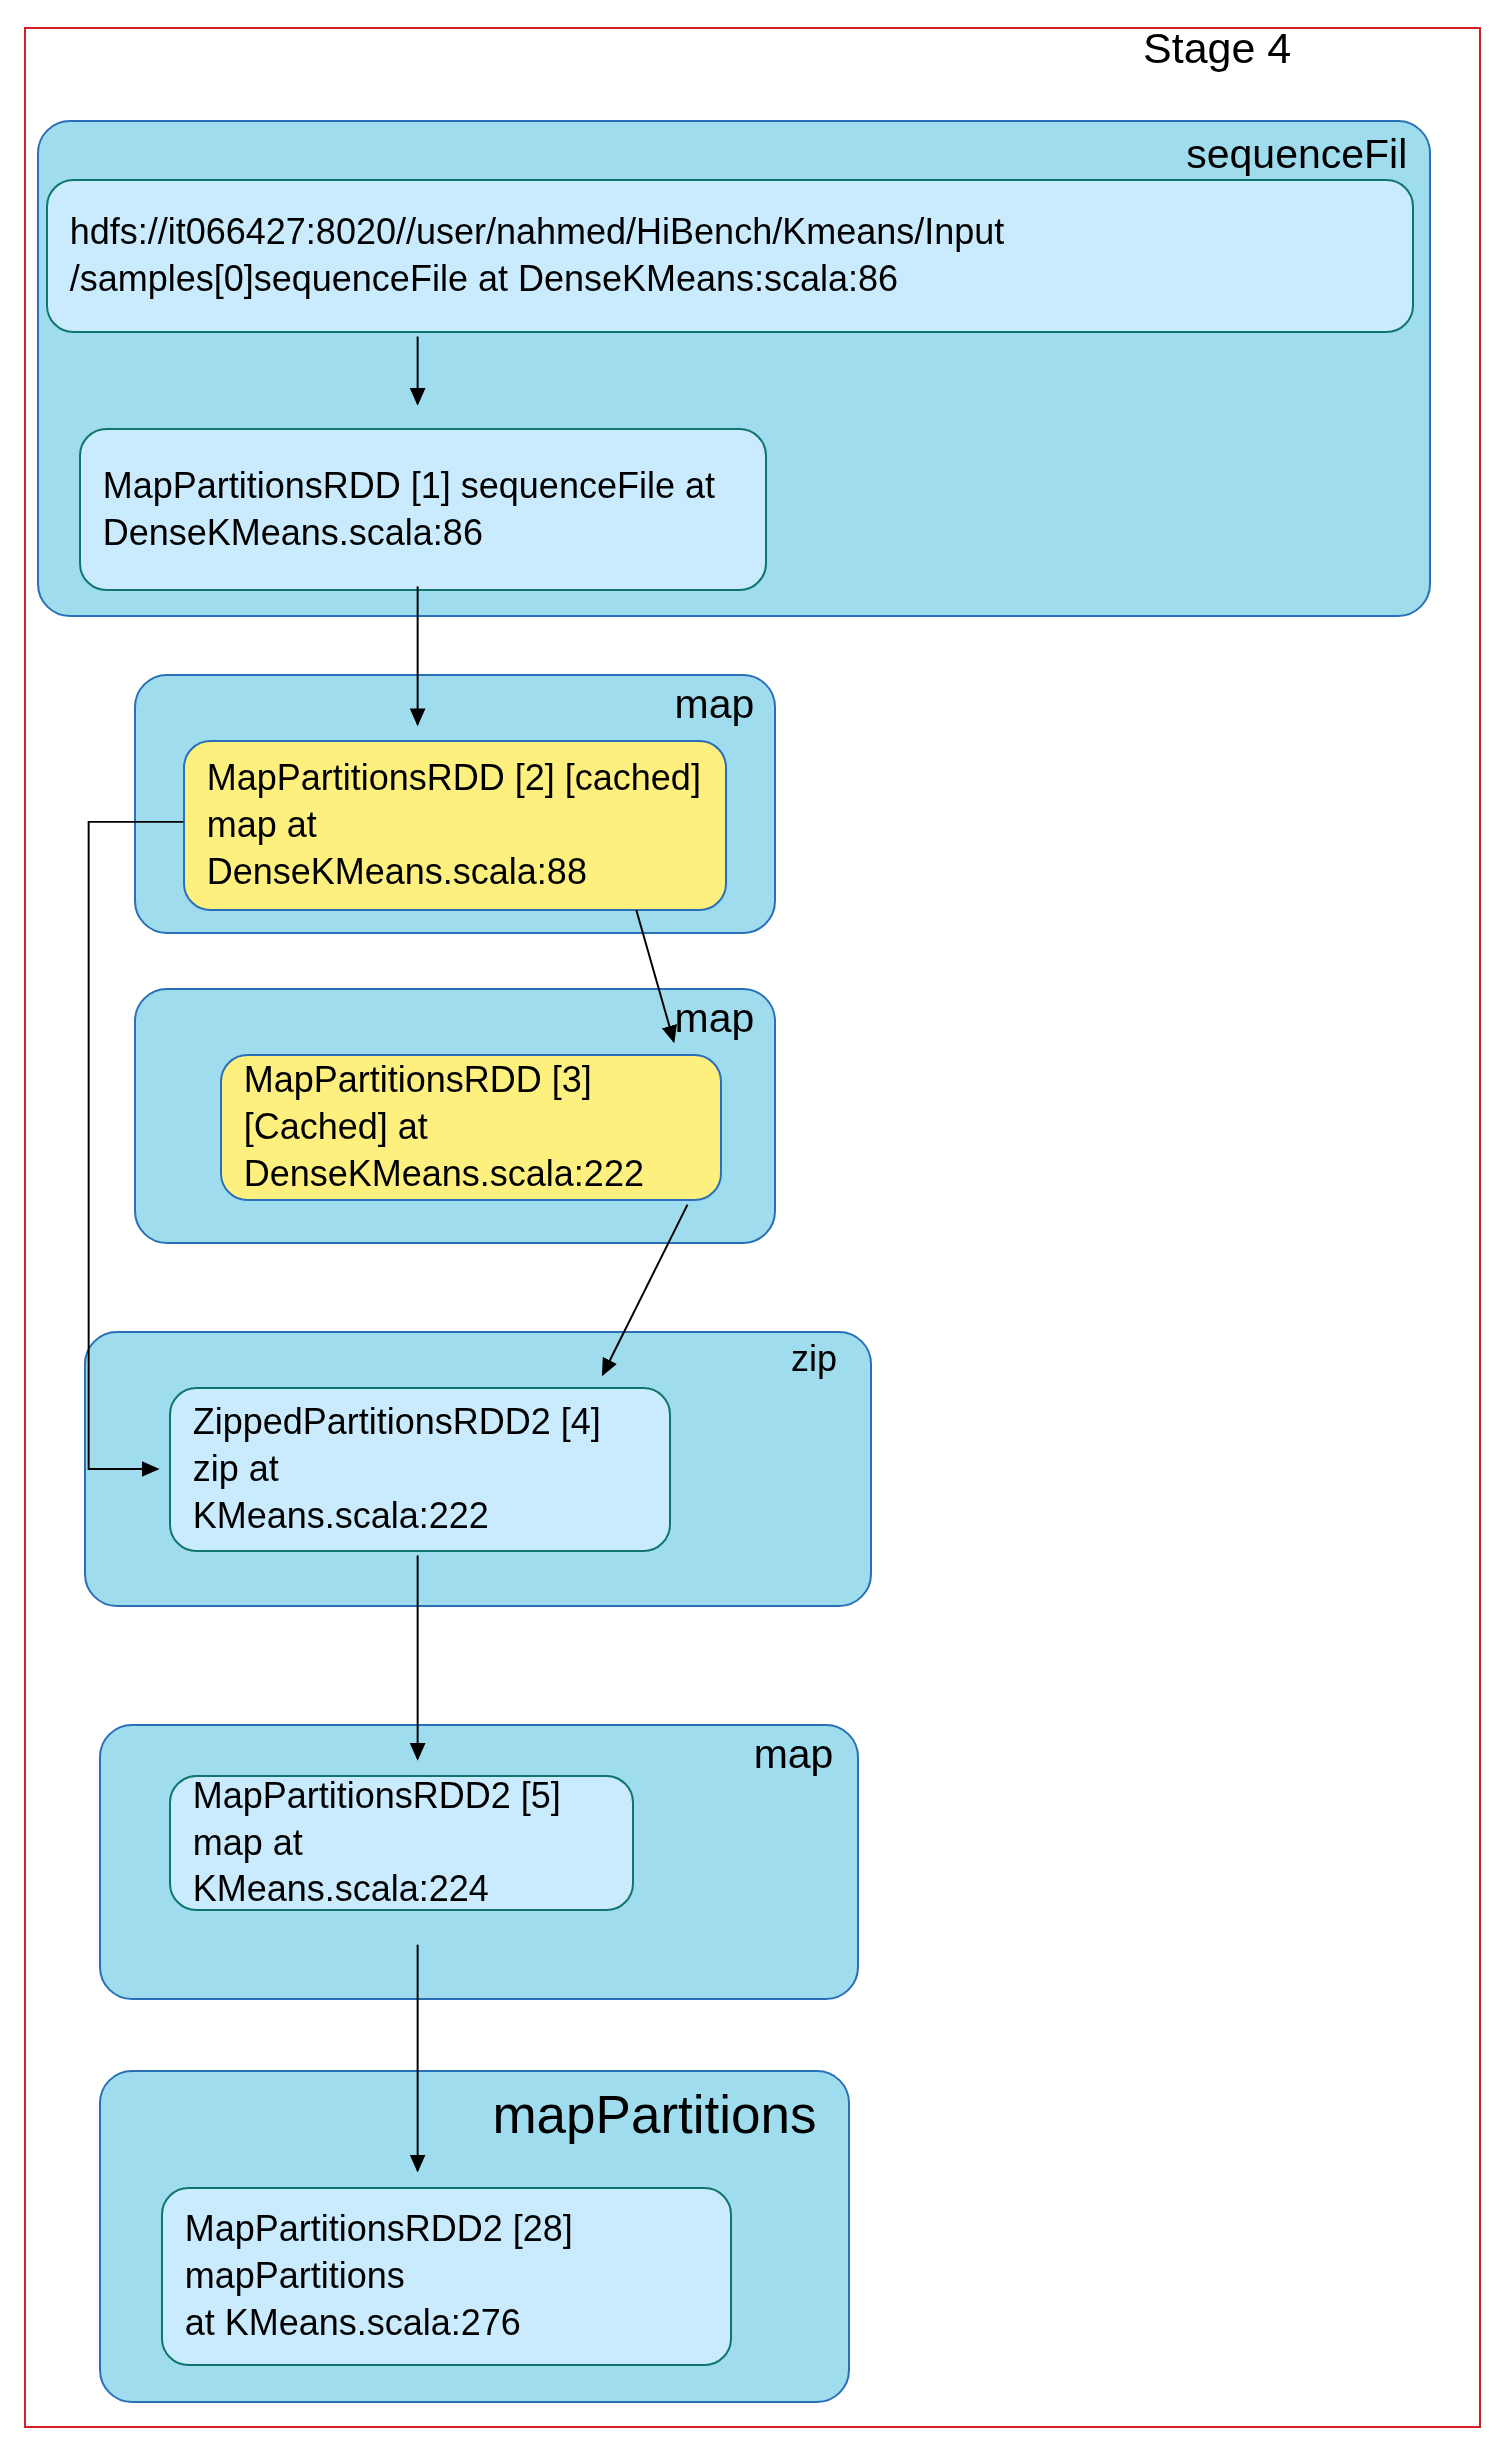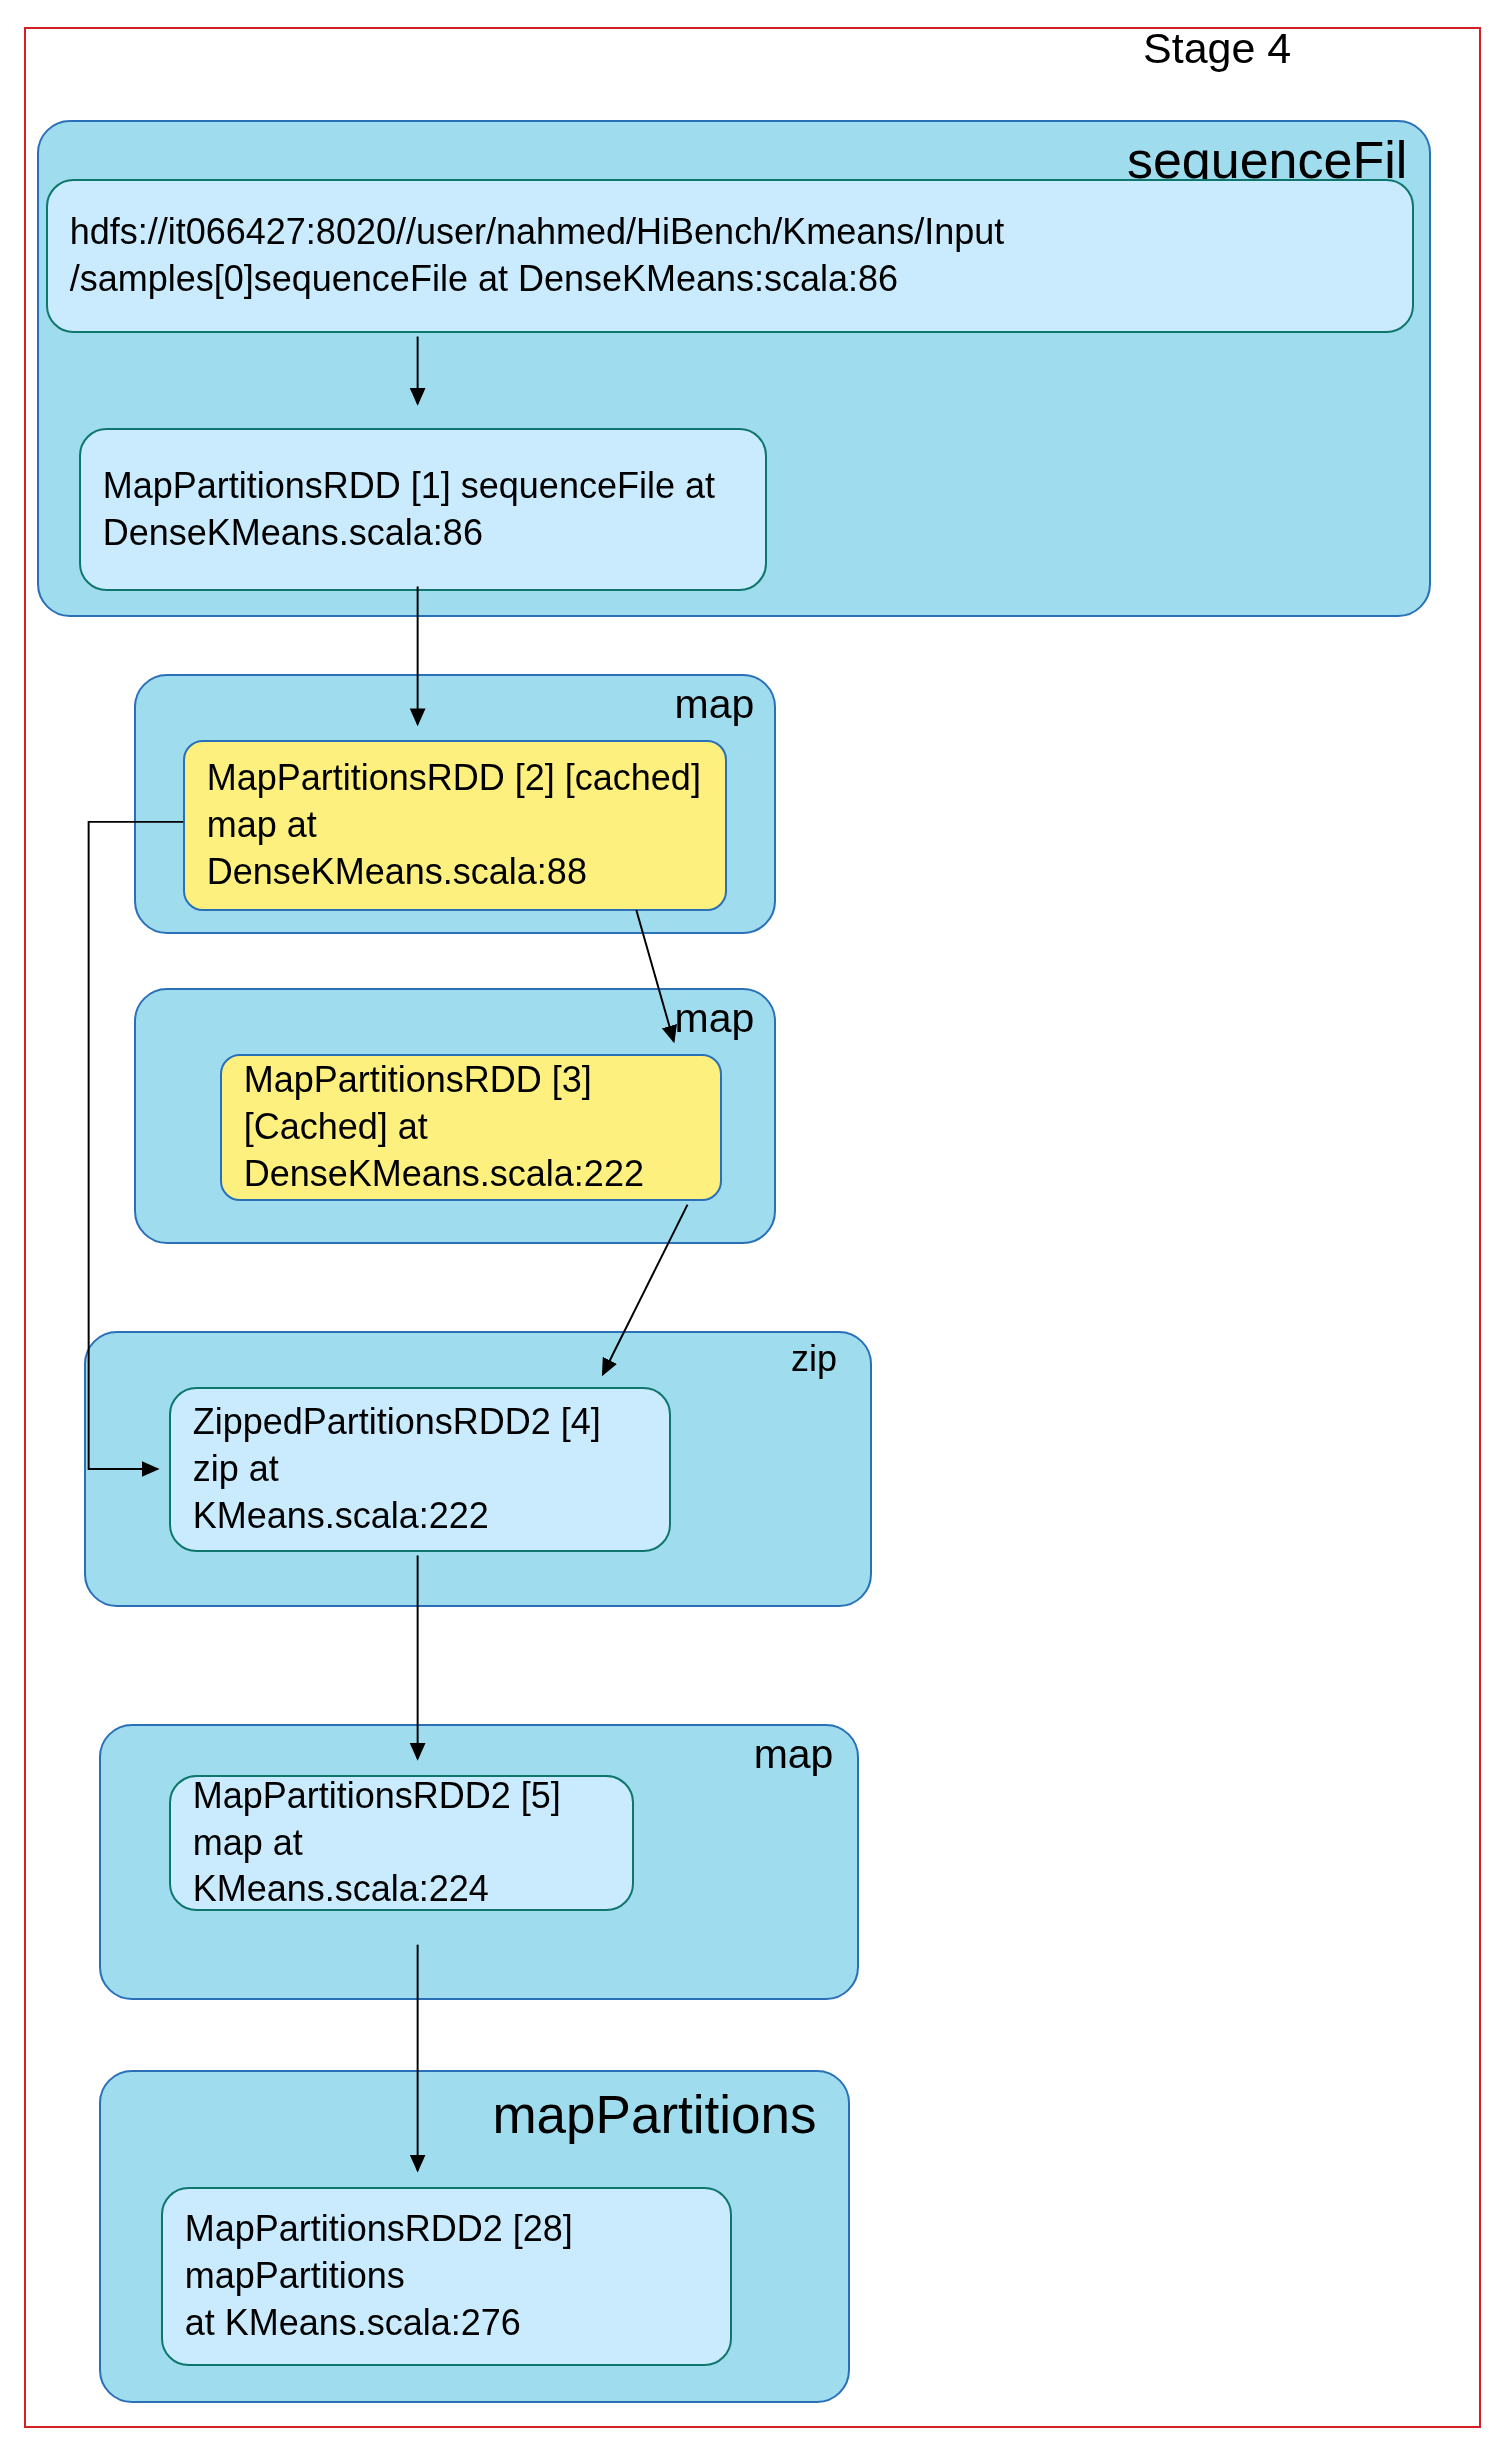--- a/index.html
+++ b/index.html
@@ -64,21 +64,20 @@
     border: 2px solid #0f766e;
     border-radius: 27.6px;
     box-sizing: border-box;
     display: flex;
     align-items: center;
     padding: 5.9px 21.7px;
   }
   .rdd.cached {
     background: #fdf07f;
     border-color: #2a70b8;
-    border-radius: 20px;
   }
   .rdd-label {
     font-size: 35px;
     line-height: 1.18;
     color: #000000;
     white-space: pre-line;
   }
   
   svg.edges {
     position: absolute;
@@ -93,21 +92,21 @@
 </head>
 <body>
 
 <div id="canvas">
 
   <div id="stage-frame" style="top: 26.6px; height: 2401px;"></div>
 
   <div id="stage-title" style="top: 23.6px; font-size: 43px;">Stage 4</div>
 
   <div class="scope" style="left: 37px; top: 120px; width: 1394px; height: 497px;">
-    <div class="scope-label" style="top: 11.8px; right: 21.7px; font-size: 52px;">sequenceFil</div>
+    <div class="scope-label" style="top: 11.8px; right: 21.7px; font-size: 41px;">sequenceFil</div>
   </div>
 
   <div class="rdd" style="left: 46px; top: 179px; width: 1368px; height: 154px;">
     <div class="rdd-label" style="font-size: 36px; line-height: 1.3;">hdfs://it066427:8020//user/nahmed/HiBench/Kmeans/Input
 /samples[0]sequenceFile at DenseKMeans:scala:86</div>
   </div>
 
   <div class="rdd" style="left: 79px; top: 428px; width: 688px; height: 163px;">
     <div class="rdd-label" style="font-size: 36px; line-height: 1.3;">MapPartitionsRDD [1] sequenceFile at
 DenseKMeans.scala:86</div>

